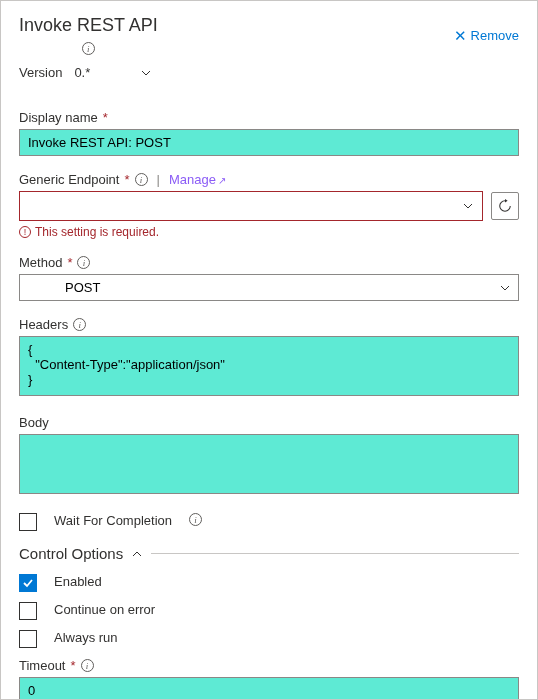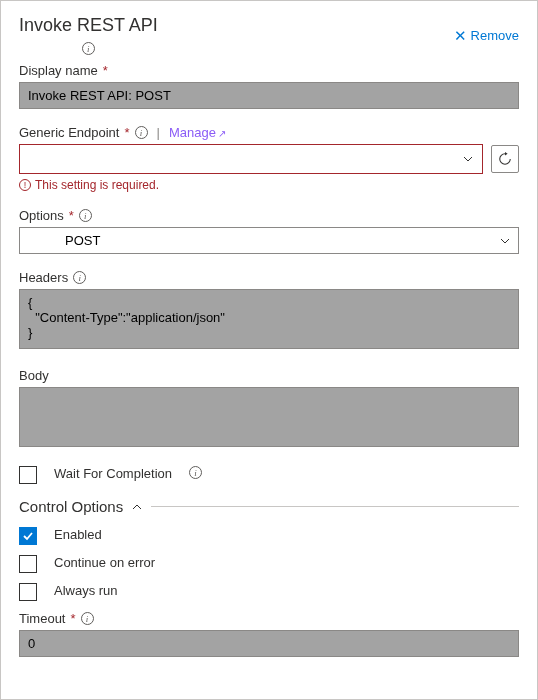--- a/index.html
+++ b/index.html
@@ -74,21 +74,21 @@
       font-family: Georgia, serif;
       color: #605e5c;
       cursor: default;
     }
     .text-input, .select-input, .textarea-input {
       width: 100%;
       border: 1px solid #8a8886;
       padding: 5px 8px;
       font-family: inherit;
       font-size: 13px;
-      background: #a3a3a3;
+      background: #5eead4;
     }
     .textarea-input { resize: none; min-height: 60px; }
     .select-input {
       appearance: none;
       -webkit-appearance: none;
       background: #fff;
       padding-right: 28px;
       padding-left: 45px;
     }
     .select-wrap { position: relative; }
@@ -179,20 +179,31 @@
     <div class="title">
       <span>Invoke REST API</span>
       <span class="info-icon">i</span>
     </div>
     <div class="remove-link">
       <span class="x">✕</span>
       <span>Remove</span>
     </div>
   </div>
 
+  <div class="version-row">
+    <span>Version</span>
+    <div class="version-select">
+      <span>0.*</span>
+      <span class="chev">
+        <svg width="12" height="12" viewBox="0 0 12 12">
+            <path d="M2 4 L6 8 L10 4" stroke="#323130" stroke-width="1" fill="none"></path>
+          </svg>
+      </span>
+    </div>
+  </div>
 
   <div class="field">
     <div class="field-label">
       <span>Display name</span>
       <span class="req">*</span>
     </div>
     <input type="text" class="text-input" value="Invoke REST API: POST" style="">
   </div>
 
   <div class="field">
@@ -223,21 +234,21 @@
       </div>
     </div>
     <div class="error-msg">
       <span class="error-icon">!</span>
       <span>This setting is required.</span>
     </div>
   </div>
 
   <div class="field">
     <div class="field-label">
-      <span>Options</span>
+      <span>Method</span>
       <span class="req">*</span>
       <span class="info-icon">i</span>
     </div>
     <div class="select-wrap">
       <input class="select-input" readonly="" value="POST" style="">
       <span class="chev">
         <svg width="12" height="12" viewBox="0 0 12 12">
             <path d="M2 4 L6 8 L10 4" stroke="#323130" stroke-width="1" fill="none"></path>
           </svg>
       </span>

